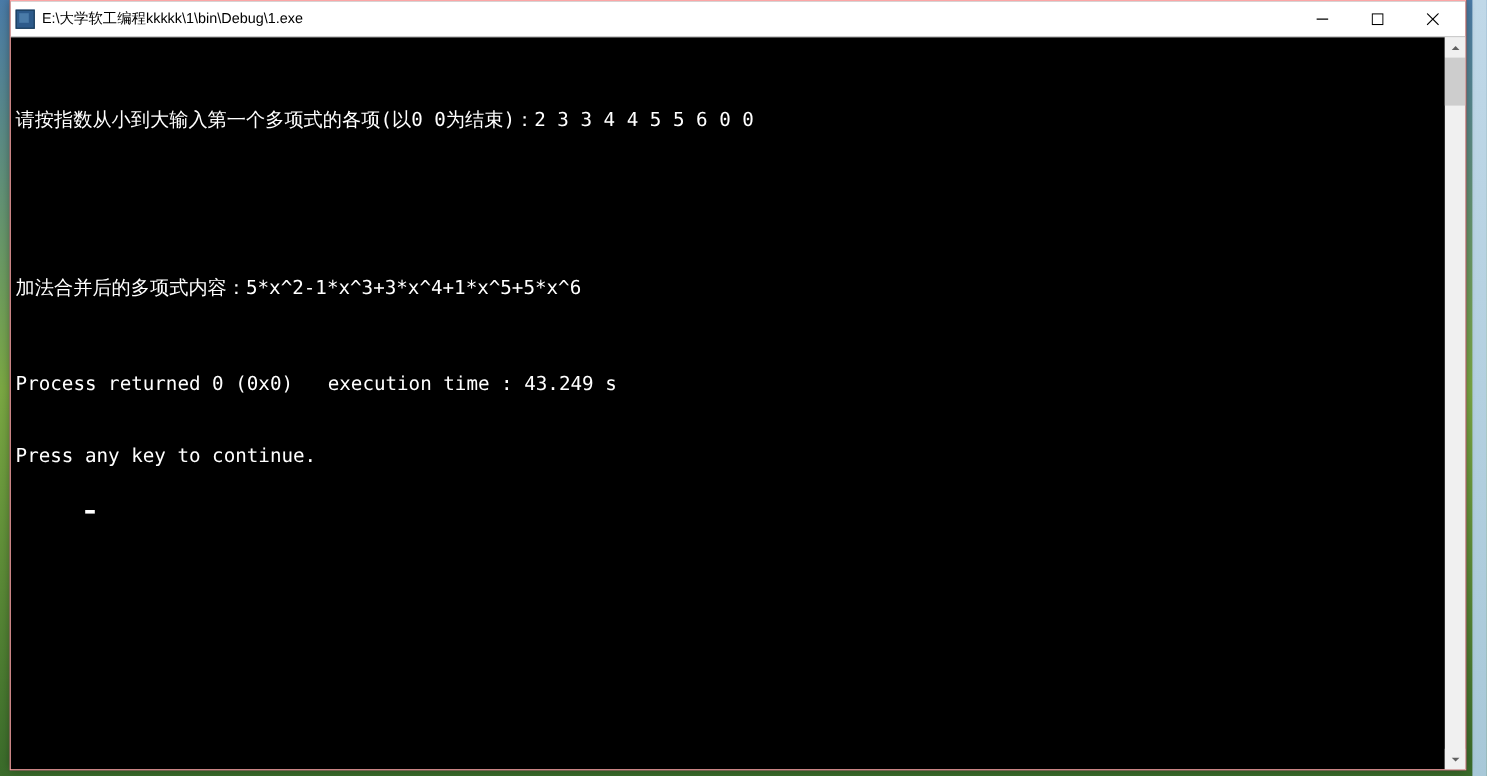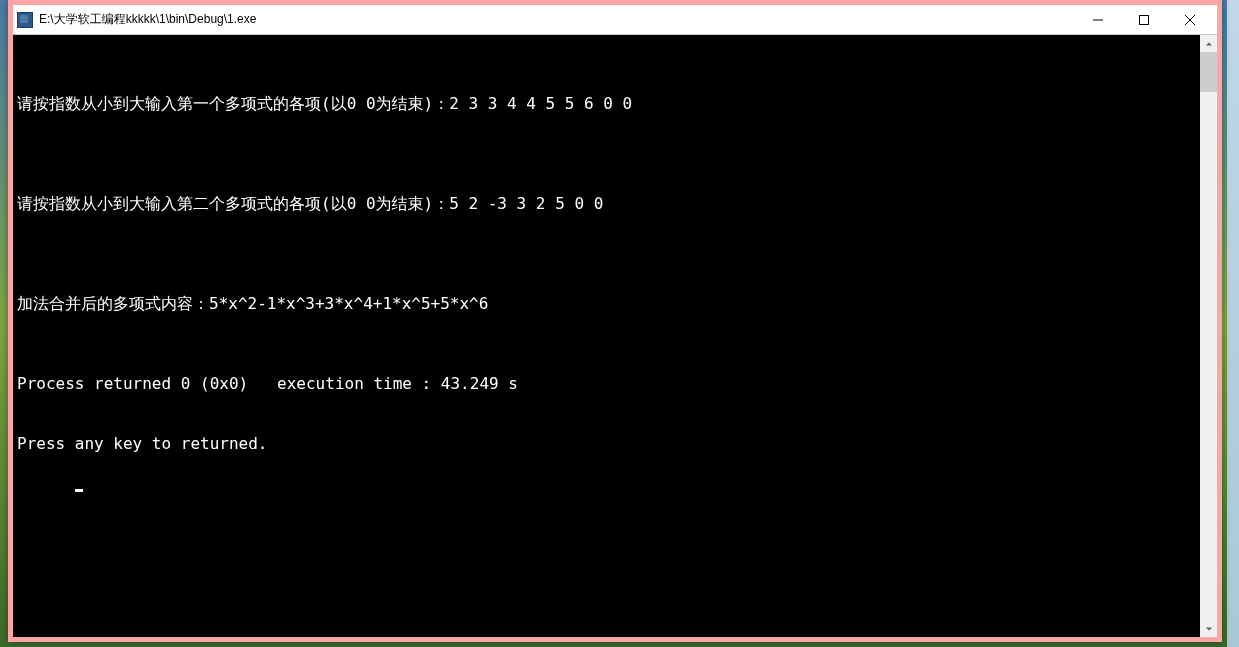--- a/index.html
+++ b/index.html
@@ -17,21 +17,21 @@
       position: relative;
     }
     
     .window {
       position: absolute;
       top: 0;
       left: 8px;
       width: 1214px;
       height: 642px;
       background: #000000;
-      border: 5px solid #fca5a5;
+      border: 1px solid #fca5a5;
       box-shadow: 0 0 8px rgba(0,0,0,0.4);
     }
     
     .titlebar {
       height: 30px;
       background: #ffffff;
       display: flex;
       align-items: center;
       padding: 0 4px;
       border-bottom: 1px solid #ccc;
@@ -193,27 +193,26 @@
           </svg>
       </div>
     </div>
   </div>
 
   <div class="console-area">
     <div class="console-content">
       <span class="console-line">请按指数从小到大输入第一个多项式的各项(以0 0为结束)：2 3 3 4 4 5 5 6 0 0</span>
       <span class="blank-line"></span>
       <span class="blank-line"></span>
-      <span class="console-line">请按指数从小到大输入第二个多项式的各项(以0 0为结束)：5 2 -3 3 2 5 0 0</span>
       <span class="blank-line"></span>
       <span class="blank-line"></span>
       <span class="console-line">加法合并后的多项式内容：5*x^2-1*x^3+3*x^4+1*x^5+5*x^6</span>
       <span class="blank-line"></span>
       <span class="console-line">Process returned 0 (0x0)   execution time : 43.249 s</span>
-      <span class="console-line">Press any key to returned.</span>
+      <span class="console-line">Press any key to continue.</span>
       <span class="cursor"></span>
     </div>
 
     <div class="scrollbar">
       <div class="scroll-arrow up">
         <svg viewBox="0 0 10 10">
             <path d="M1 7 L5 3 L9 7 Z"></path>
           </svg>
       </div>
       <div class="scroll-thumb"></div>

